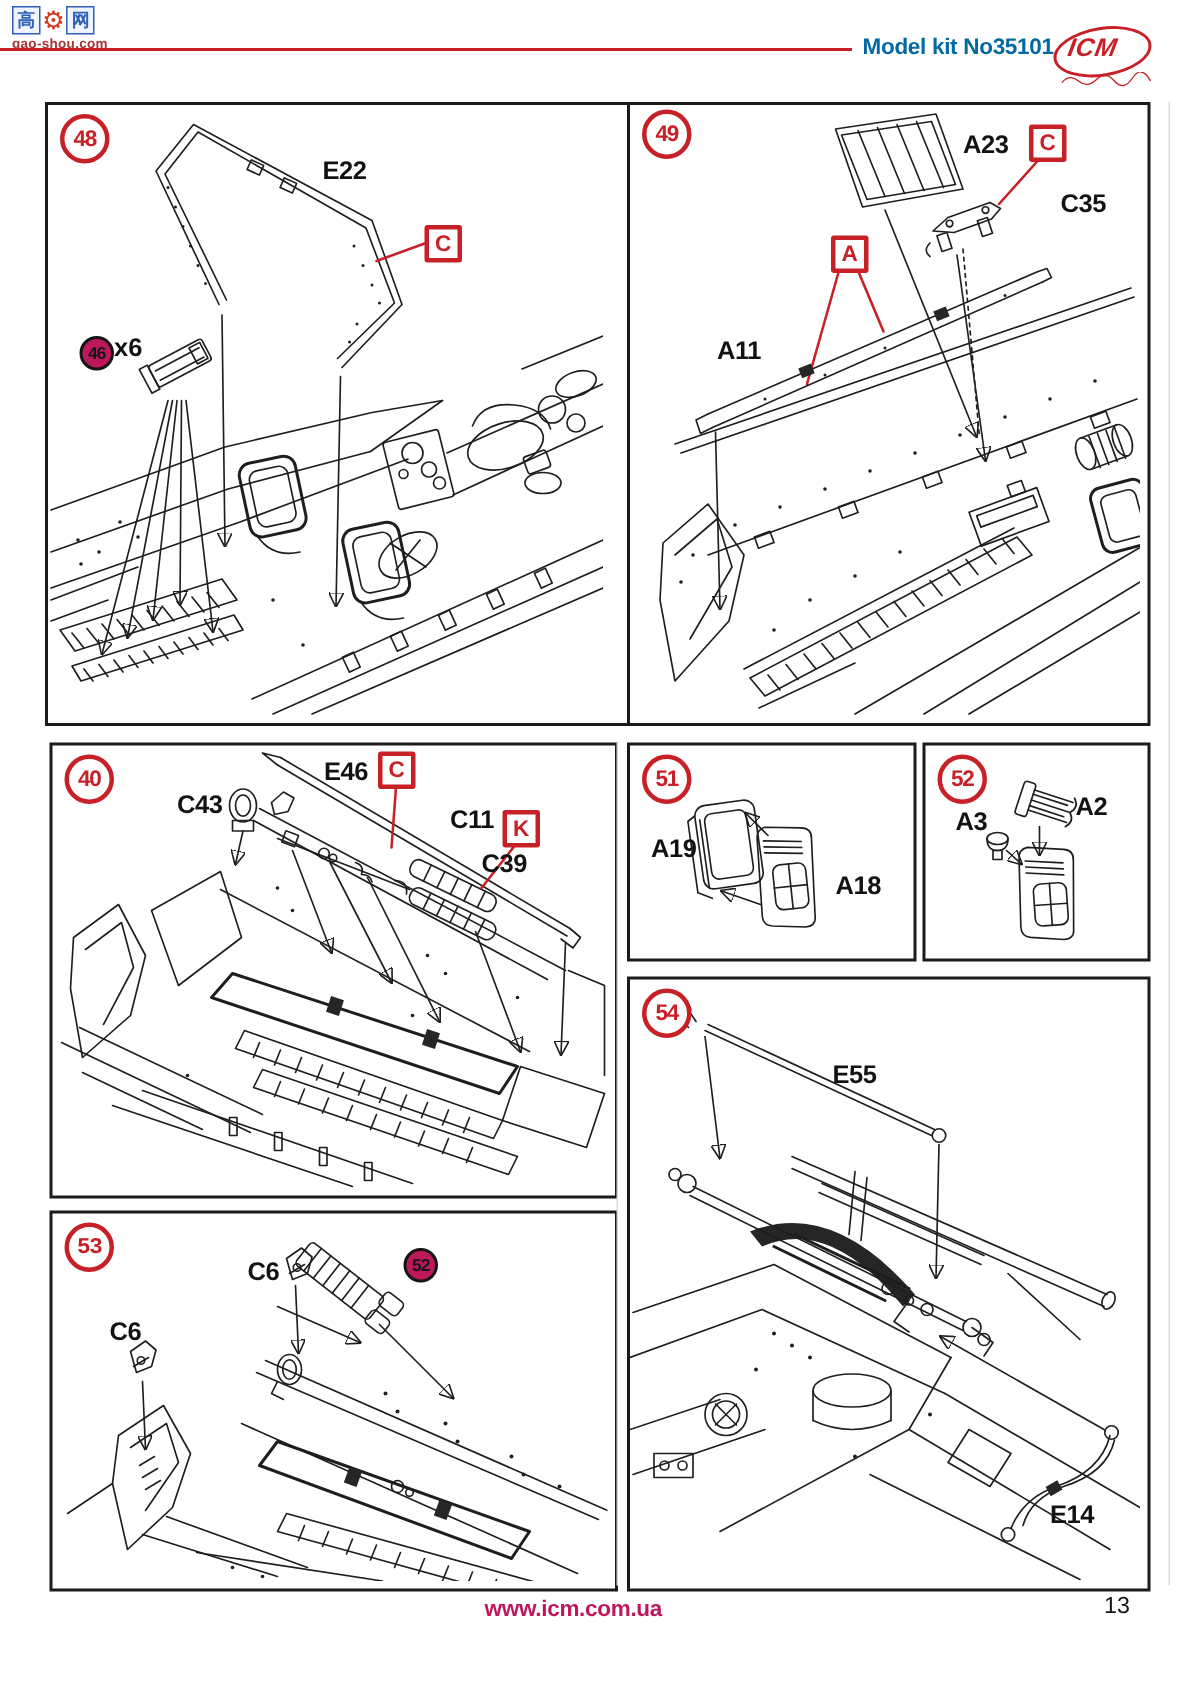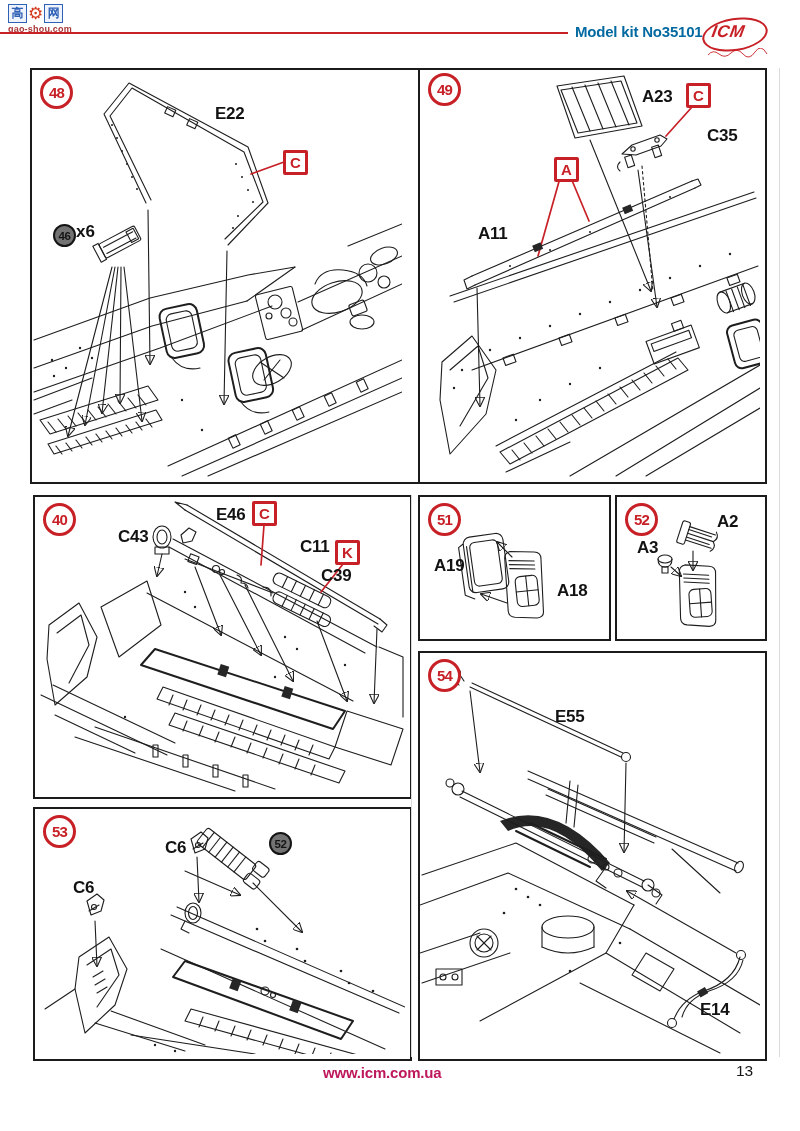--- a/index.html
+++ b/index.html
@@ -11,21 +11,21 @@
   .art .dk{fill:#262626;stroke:none;}
   .art .th{stroke-width:2;}
   .art .redln{stroke:#c72026;stroke-width:1.7;}
   .art .dash{stroke-dasharray:2.5,3;}
   .plabel{position:absolute;font-weight:bold;font-size:17px;color:#121212;letter-spacing:-0.3px;white-space:nowrap;}
   .stepc{position:absolute;width:27px;height:27px;border:3px solid #c72026;border-radius:50%;background:#fff;
          color:#c72026;font-weight:800;font-size:15px;letter-spacing:-0.8px;
          display:flex;align-items:center;justify-content:center;}
   .cbox{position:absolute;width:19px;height:19px;border:3px solid #c72026;border-radius:2px;background:#fff;
         color:#c72026;font-weight:800;font-size:15px;display:flex;align-items:center;justify-content:center;}
-  .refc{position:absolute;width:19px;height:19px;border:2px solid #141414;border-radius:50%;background:#737373;
+  .refc{position:absolute;width:19px;height:19px;border:2px solid #141414;border-radius:50%;background:#be185d;
         color:#141414;font-weight:bold;font-size:11.5px;display:flex;align-items:center;justify-content:center;letter-spacing:-0.5px;}
   .qty{position:absolute;font-weight:bold;font-size:17px;color:#121212;}
   .hdr-rule{position:absolute;left:0;top:32px;width:568px;height:2px;background:#c72026;}
   .kit-text{position:absolute;left:575px;top:23px;font-size:15px;font-weight:bold;color:#0369a1;letter-spacing:-0.2px;}
   .icm{position:absolute;left:700px;top:15px;width:72px;height:42px;}
   .icm-ellipse{position:absolute;left:2px;top:3px;width:62px;height:29px;border:2.5px solid #c72026;border-radius:50%;transform:rotate(-9deg);}
   .icm-text{position:absolute;left:12px;top:7px;font-size:17px;font-weight:800;font-style:italic;color:#c72026;transform:skewX(-10deg);letter-spacing:0.5px;}
   .wm{position:absolute;left:8px;top:4px;width:110px;}
   .wm-row{display:flex;align-items:center;gap:1px;}
   .wm-box{width:17px;height:17px;border:1.5px solid #2f62b5;background:#eef3fd;color:#2f62b5;
@@ -471,21 +471,21 @@
         <line x1="68" y1="84" x2="93" y2="87"></line>
       <rect x="72" y="92" width="22" height="28" rx="5"></rect>
       <line x1="72" y1="106" x2="94" y2="106"></line>
       <line x1="83" y1="92" x2="83" y2="120"></line>
     </g>
     <line x1="76" y1="54" x2="76" y2="73" marker-end="url(#m52)"></line>
     <line x1="54" y1="70" x2="64" y2="79" marker-end="url(#m52)"></line>
   </svg>
   <div class="stepc" style="left:8px;top:6px;">52</div>
   <div class="plabel" style="left:20px;top:41px;">A3</div>
-  <div class="plabel" style="left:100px;top:15px;">A2</div>
+  <div class="plabel" style="left:100px;top:31px;">A2</div>
 </div>
 
 <div class="panel" style="left:33px;top:807px;width:375px;height:250px;">
   <svg class="art" width="370" height="245" viewBox="0 0 370 245">
     <defs>
         <marker id="m53" viewBox="0 0 10 10" refX="9" refY="5" markerWidth="9" markerHeight="9" orient="auto-start-reverse">
           <path d="M0,0 L10,5 L0,10 z" fill="#1e1e1e" stroke="none"></path>
         </marker>
       </defs>
     <g>
@@ -550,21 +550,21 @@
         <line x1="232" y1="226" x2="228" y2="236"></line>
         <line x1="248" y1="230" x2="244" y2="240"></line>
         <line x1="264" y1="235" x2="260" y2="245"></line>
         <line x1="280" y1="239" x2="276" y2="249"></line>
         <line x1="296" y1="244" x2="292" y2="254"></line>
       <path d="M96,226 L220,245"></path>
       <circle class="dot" cx="120" cy="236" r="1.2"></circle>
         <circle class="dot" cx="140" cy="242" r="1.2"></circle>
     </g>
   </svg>
-  <div class="stepc" style="left:8px;top:6px;">53</div>
+  <div class="stepc" style="left:8px;top:6px;font-family:Liberation Mono, monospace;">53</div>
   <div class="plabel" style="left:130px;top:29px;">C6</div>
   <div class="plabel" style="left:38px;top:69px;">C6</div>
   <div class="refc" style="left:234px;top:23px;">52</div>
 </div>
 
 <div class="panel" style="left:418px;top:651px;width:345px;height:406px;">
   <svg class="art" width="340" height="401" viewBox="0 0 340 401">
     <defs>
         <marker id="m54" viewBox="0 0 10 10" refX="9" refY="5" markerWidth="9" markerHeight="9" orient="auto-start-reverse">
           <path d="M0,0 L10,5 L0,10 z" fill="#1e1e1e" stroke="none"></path>

